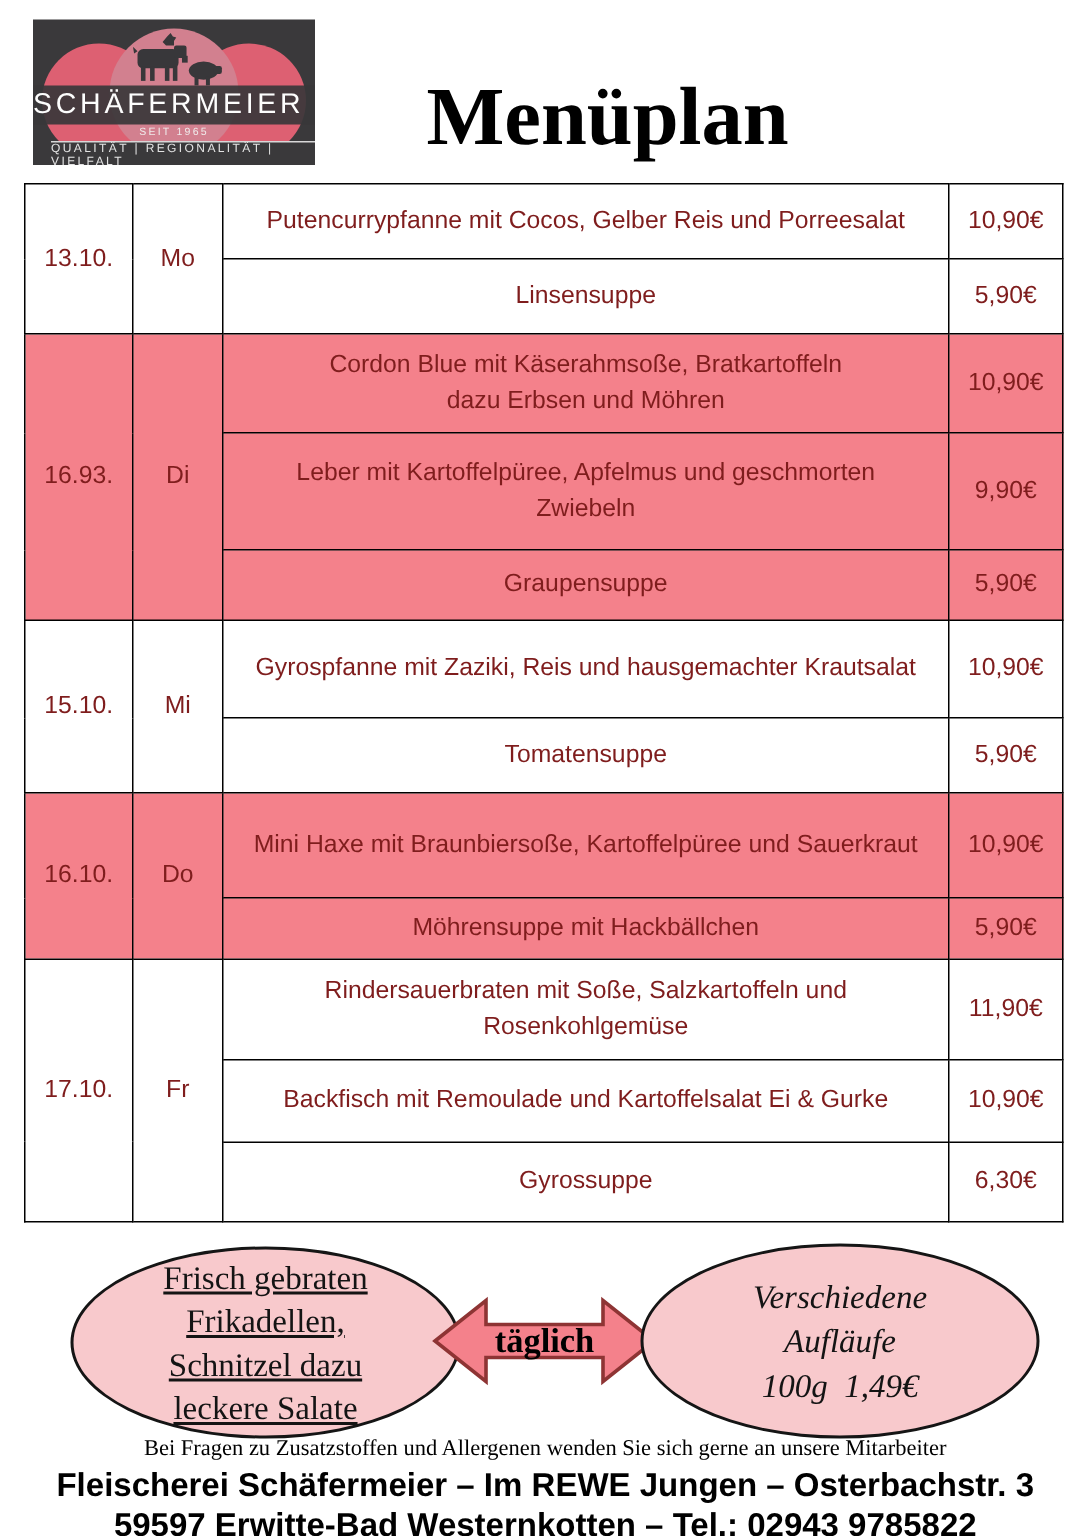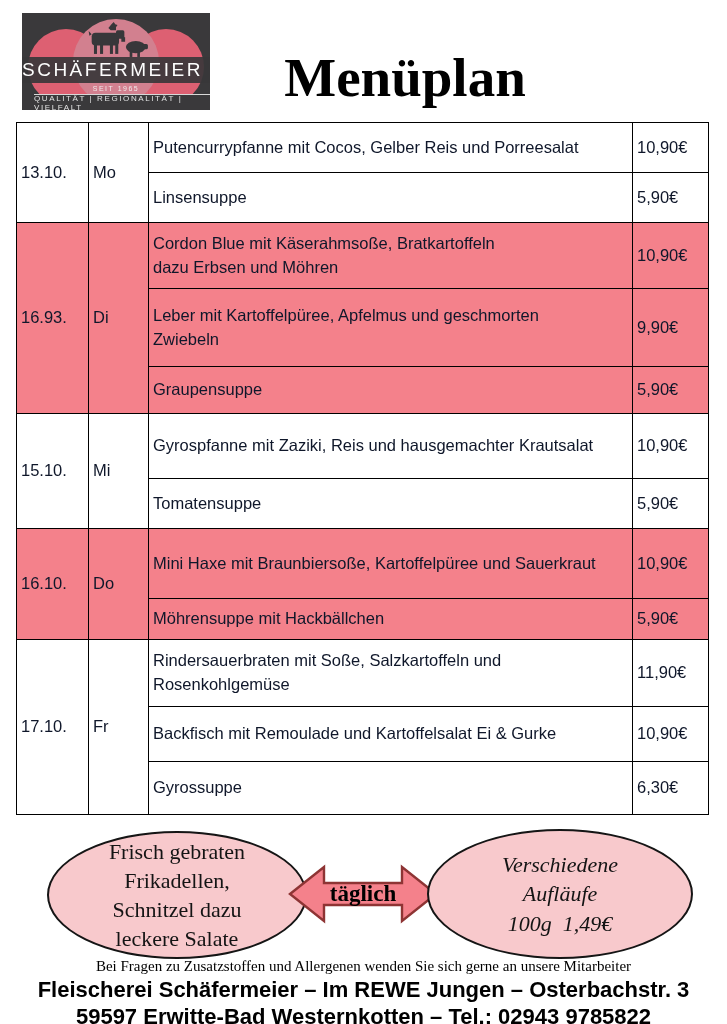--- a/index.html
+++ b/index.html
@@ -22,31 +22,31 @@
         border-top:1px solid #d8d8d8;display:flex;align-items:center;justify-content:center;}
   .logo .tagline{color:#e3e3e3;font-size:8px;letter-spacing:1.6px;}
 
   
   .title{position:absolute;left:240px;top:46px;width:330px;text-align:center;
         font-family:"Liberation Serif",serif;font-weight:bold;font-size:55px;color:#000;}
 
   
   table.menu{position:absolute;left:16px;top:122px;width:692px;border-collapse:collapse;
         table-layout:fixed;}
-  table.menu td{border:1.6px solid #000;vertical-align:middle;
-        font-size:16.5px;color:#0f172a;padding:8px 4px;white-space:pre-line;line-height:1.45;}
+  table.menu td{border:1.6px solid #000;text-align:center;vertical-align:middle;
+        font-size:16.5px;color:#7f1d1d;padding:8px 4px;white-space:pre-line;line-height:1.45;}
   table.menu td.hl{background:var(--highlight-row);}
   .col-date{width:72px;} .col-day{width:60px;} .col-dish{width:484px;} .col-price{width:76px;}
 
   
   .bubble{position:absolute;border:2.6px solid #151515;border-radius:50%;
         background:var(--bubble-fill);display:flex;align-items:center;justify-content:center;
         font-family:"Liberation Serif",serif;font-size:22px;line-height:1.32;
         text-align:center;white-space:pre-line;color:#141414;}
-  .bubble.left{left:47px;top:831px;width:256px;height:124px;}
+  .bubble.left{left:47px;top:831px;width:256px;height:124px;text-decoration:underline;}
   .bubble.right{left:427px;top:829px;width:262px;height:126px;font-style:italic;}
   .arrow-wrap{position:absolute;left:288px;top:862px;width:150px;height:64px;}
   .arrow-wrap svg{position:absolute;left:0;top:0;}
   .arrow-label{position:absolute;left:0;top:0;width:100%;height:100%;
         display:flex;align-items:center;justify-content:center;
         font-family:"Liberation Serif",serif;font-weight:bold;font-size:23px;color:#000;}
 
   
   .footer{position:absolute;left:0;top:958px;width:100%;text-align:center;color:#000;}
   .footer .note{font-size:15px;font-weight:400;margin-bottom:1px;font-family:Liberation Serif, serif;}

